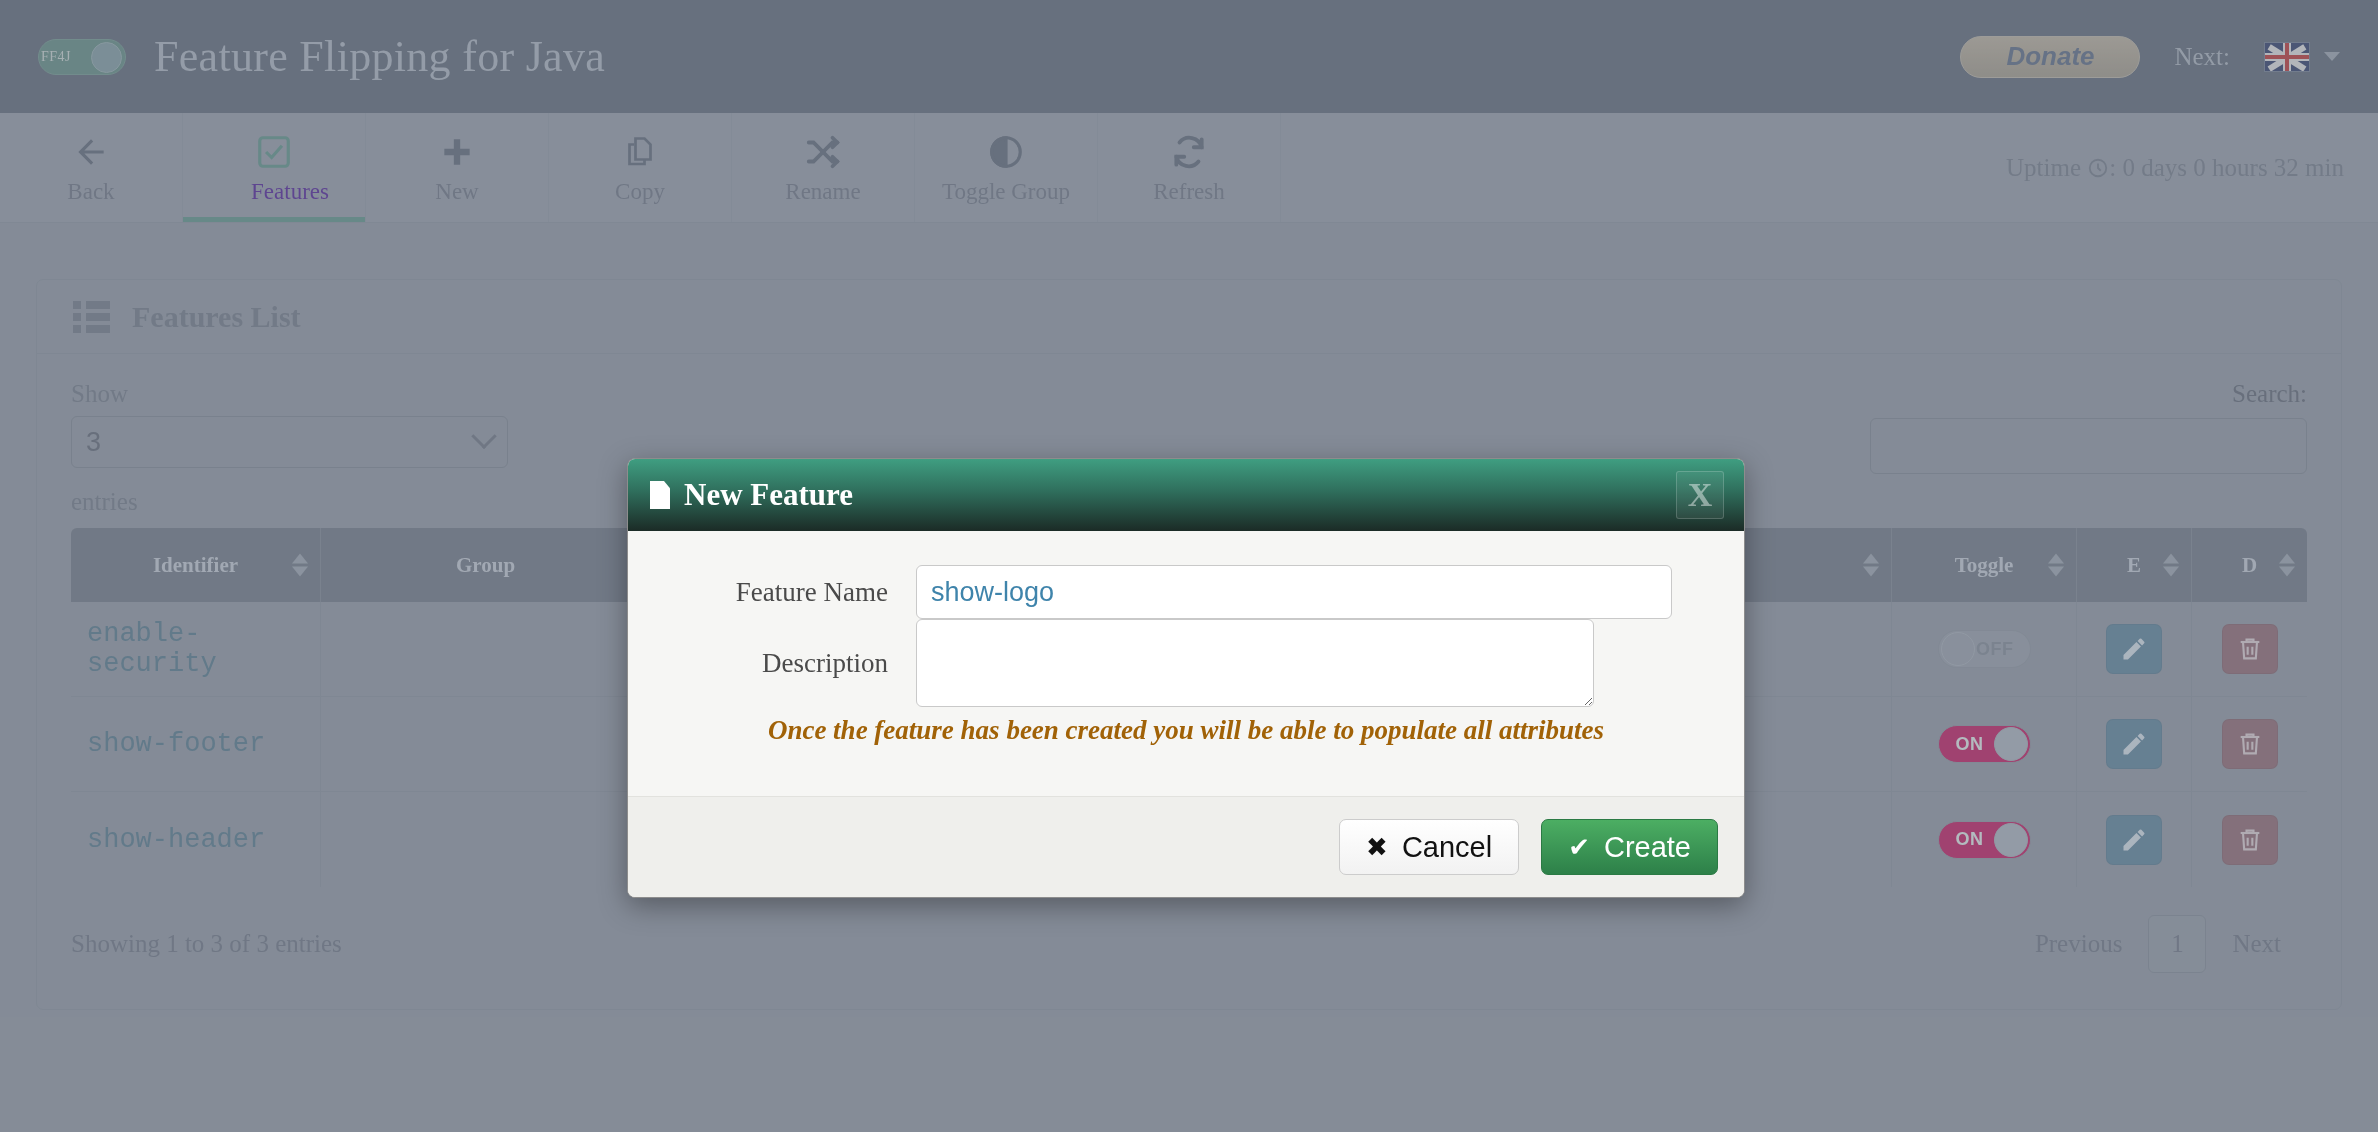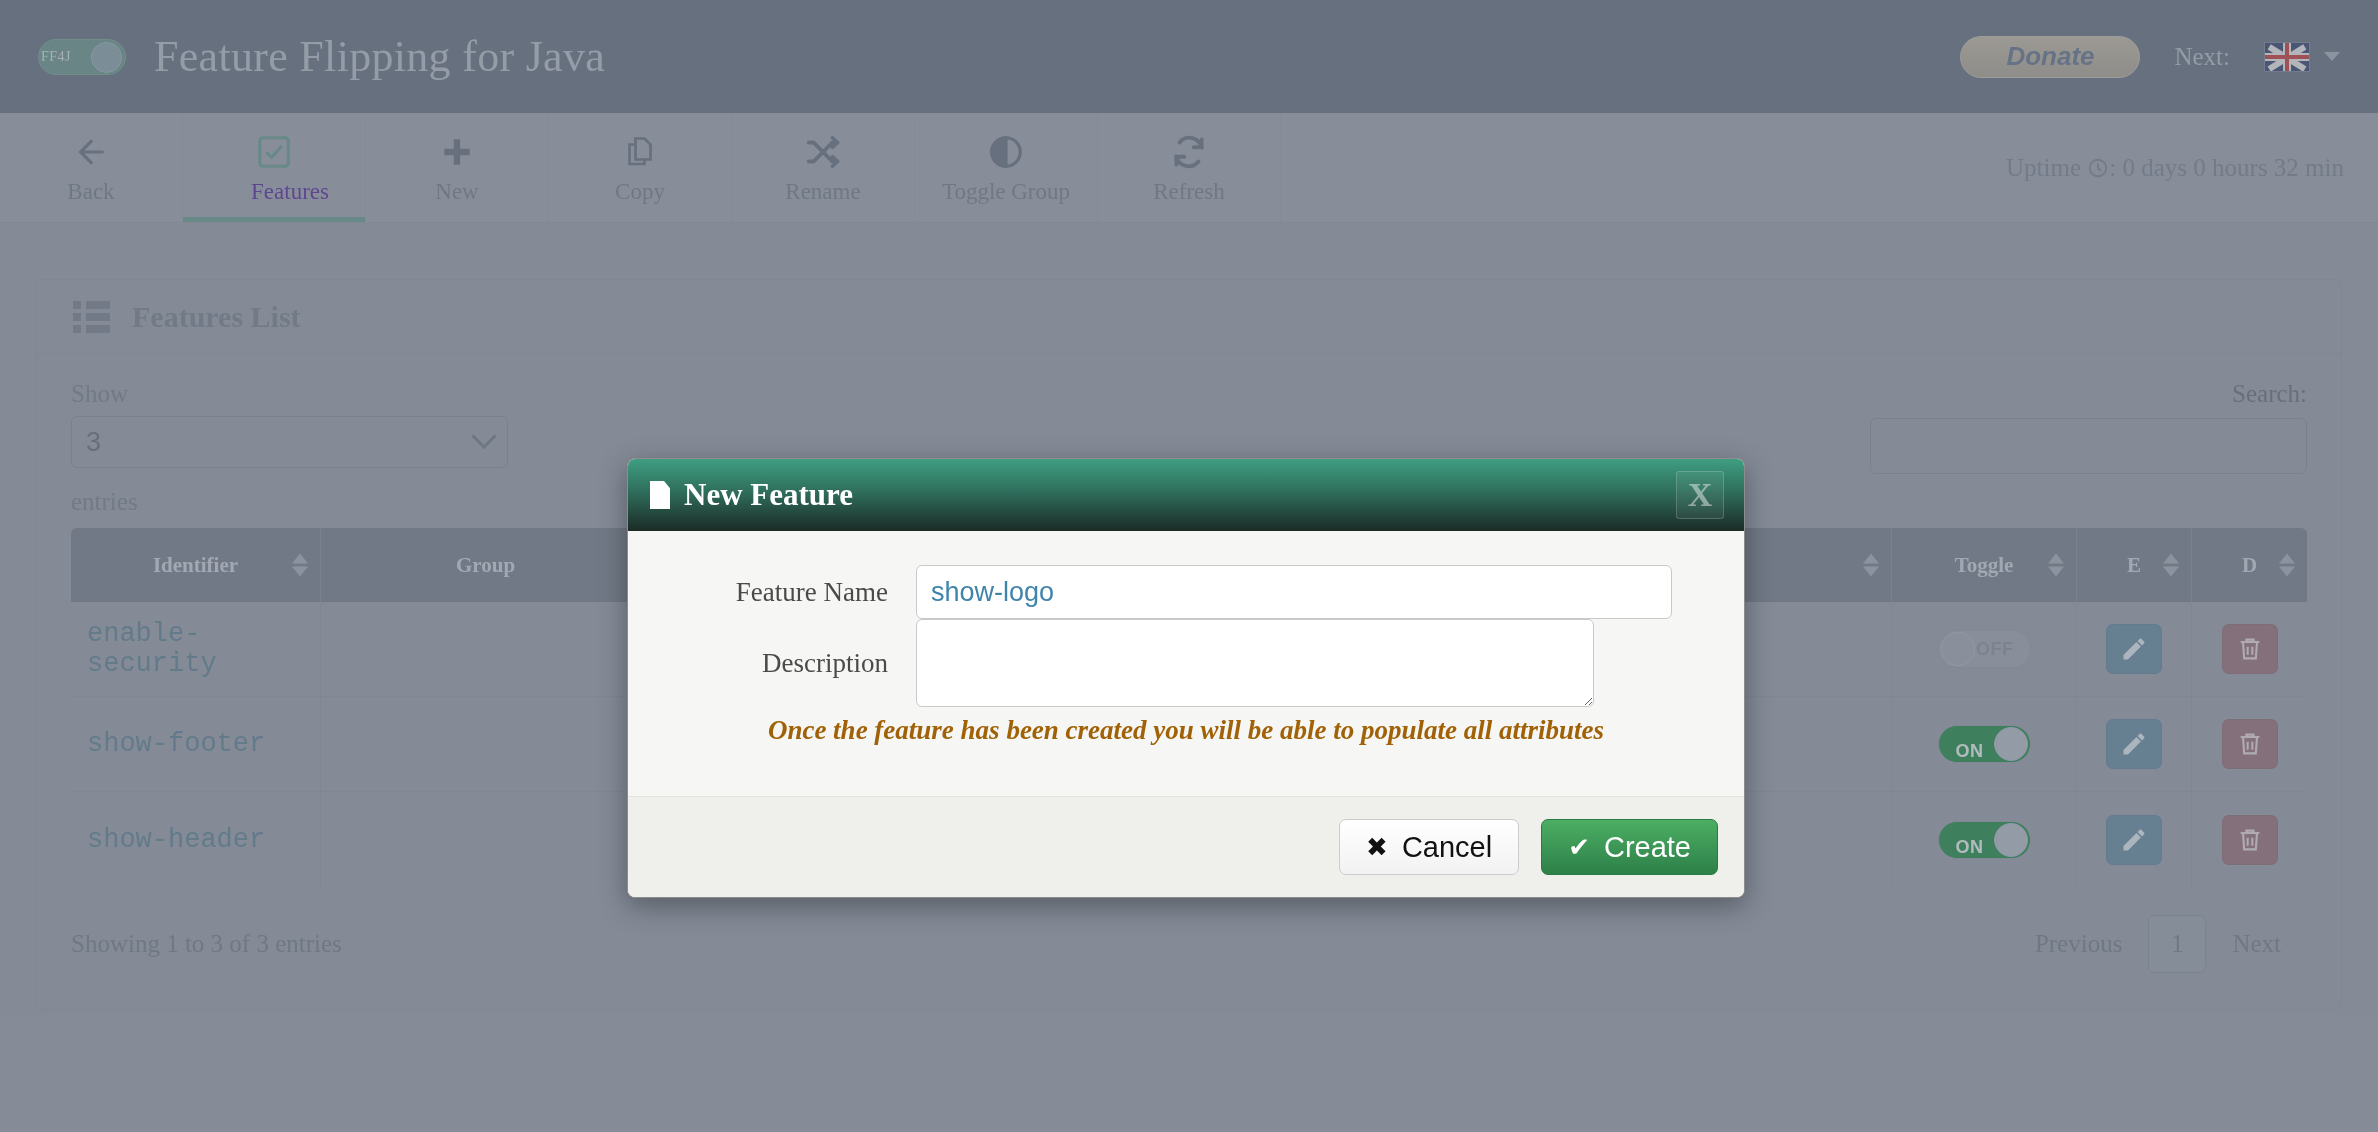--- a/index.html
+++ b/index.html
@@ -194,21 +194,21 @@
   table.ftable td:last-child { border-right:none; }
   .ident { font-family: "Liberation Mono", monospace; font-size: 27px; color:#53778a; }
 
   .switch {
     width: 93px; height: 38px; border-radius: 19px;
     position: relative; display:flex; align-items:center;
     border:1px solid #8a929e;
     margin: 0 auto;
     cursor:pointer;
   }
-  .switch.on { background:#15803d; justify-content:flex-start;align-items:flex-end; }
+  .switch.on { background:#be185d; justify-content:flex-start; }
   .switch.off { background:#959ca7; justify-content:flex-end; }
   .switch .st { font-size: 18px; font-family: "Liberation Sans", sans-serif; font-weight:bold; letter-spacing:.5px; }
   .switch.on .st { color:#dfe7e5; margin-left: 17px; }
   .switch.off .st { color:#7e8793; margin-right: 16px; }
   .switch .kn { position:absolute; width:34px;height:34px;border-radius:50%; top:1px; background:#9aa2ad; border:1px solid #a3abb5;}
   .switch.on .kn { right:2px; background:#a7b0ba;}
   .switch.off .kn { left:2px; background:#979ea9;}
 
   .btn-sq {
     width: 56px; height: 50px; border-radius: 7px;

